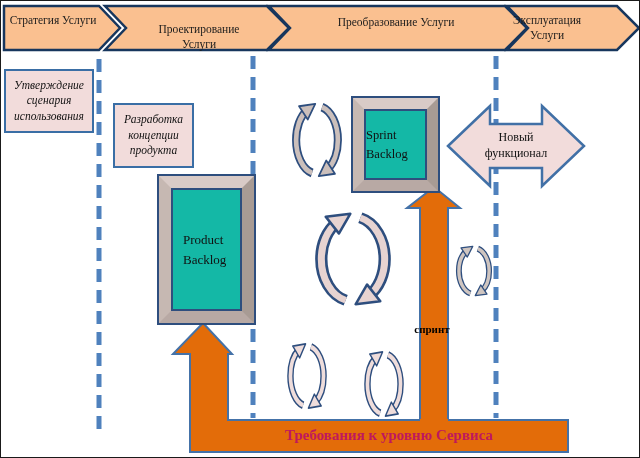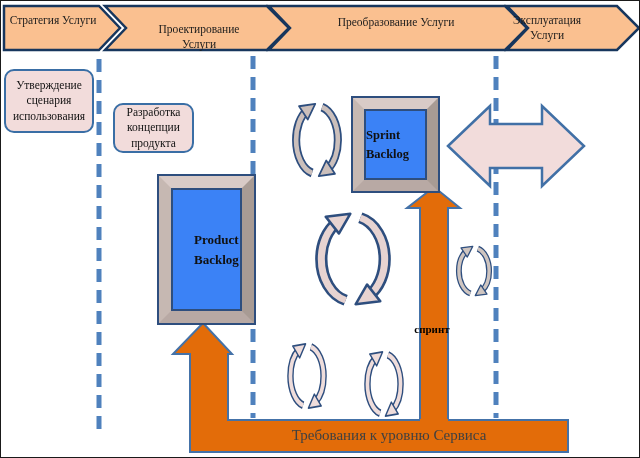--- a/index.html
+++ b/index.html
@@ -7,33 +7,33 @@
     position:relative;width:640px;height:458px;background:#ffffff;
     border:1px solid #1a1a1a;box-sizing:border-box;overflow:hidden;
     font-family:"Liberation Serif","DejaVu Serif",serif;color:#111;
   }
   svg.layer{position:absolute;left:0;top:0;width:640px;height:458px;}
   .txt{position:absolute;display:flex;align-items:center;justify-content:center;
        text-align:center;line-height:1.3;}
   
   .banner-label{font-size:11.5px;color:#1c1c1c;}
   
-  .rbox{position:absolute;background:#F2DCDB;border:2.5px solid #3A6EA5;border-radius:10px;
+  .rbox{position:absolute;background:#F2DCDB;border:2.5px solid #3A6EA5;border-radius:0;
         display:flex;align-items:center;justify-content:center;text-align:center;
-        font-size:11.5px;line-height:1.35;padding:2px;box-sizing:border-box;}
+        font-size:11.5px;line-height:1.35;padding:2px;box-sizing:border-box;font-style:italic;}
   
   .box3d{position:absolute;box-sizing:border-box;outline:2px solid #2E4E7E;
          border-style:solid;border-color:#D9CBC7 #A89B94 #B8A9A4 #C6B8B2;}
-  .box3d .panel{width:100%;height:100%;box-sizing:border-box;background:#3b82f6;
+  .box3d .panel{width:100%;height:100%;box-sizing:border-box;background:#14b8a6;
          border:2px solid #2E4E7E;display:flex;flex-direction:column;justify-content:center;
-         font-weight:bold;font-size:13px;line-height:1.5;}
-  .panel.lefted{align-items:flex-start;padding-left:21px;}
+         font-weight:normal;font-size:13px;line-height:1.5;}
+  .panel.lefted{align-items:flex-start;padding-left:10px;}
   .panel.center{align-items:center;font-size:12.5px;}
   .lbl-new-func{font-size:12px;}
-  .lbl-sla{font-weight:normal;font-size:15px;color:#404040;}
+  .lbl-sla{font-weight:bold;font-size:15px;color:#be185d;}
   .lbl-sprint{font-size:11px;font-weight:bold;color:#000;}
 </style>
 </head>
 <body>
 
 <div class="canvas">
 
   <svg class="layer" viewBox="0 0 640 458">
     <defs>
       <symbol id="cycle" viewBox="0 0 100 140" preserveAspectRatio="none">
@@ -80,25 +80,26 @@
     <path d="M406,207 L433,186 L459,207 L447,207 L447,449 L419,449 L419,207 Z" fill="#E36C09"></path>
     <path d="M419,418 V207 H406 L433,186 L459,207 H447 V418" fill="none" stroke="#4472A8" stroke-width="2"></path>
   </svg>
 
   <div class="txt banner-label" style="left:6px;top:5px;width:92px;height:28px;">Стратегия Услуги</div>
   <div class="txt banner-label" style="left:148px;top:10px;width:100px;height:52px;">Проектирование Услуги</div>
   <div class="txt banner-label" style="left:295px;top:5px;width:200px;height:32px;">Преобразование Услуги</div>
   <div class="txt banner-label" style="left:503px;top:5px;width:86px;height:44px;">Эксплуатация Услуги</div>
 
   <div class="rbox" style="left:3px;top:68px;width:90px;height:64px;">Утверждение сценария использования</div>
-  <div class="rbox" style="left:112px;top:102px;width:81px;height:50px;">Разработка концепции продукта</div>
+  <div class="rbox" style="left:112px;top:102px;width:81px;height:65px;">Разработка концепции продукта</div>
 
   <div class="box3d" style="left:158px;top:175px;width:95px;height:147px;border-width:12px;">
     <div class="panel lefted">Product Backlog</div>
   </div>
   <div class="box3d" style="left:352px;top:97px;width:85px;height:93px;border-width:11px;">
     <div class="panel center">Sprint Backlog</div>
   </div>
 
+  <div class="txt lbl-new-func" style="left:478px;top:123px;width:74px;height:44px;">Новый функционал</div>
   <div class="txt lbl-sprint" style="left:405px;top:321px;width:52px;height:15px;">спринт</div>
   <div class="txt lbl-sla" style="left:209px;top:420px;width:358px;height:30px;">Требования к уровню Сервиса</div>
 
 </div>
 
 </body></html>

